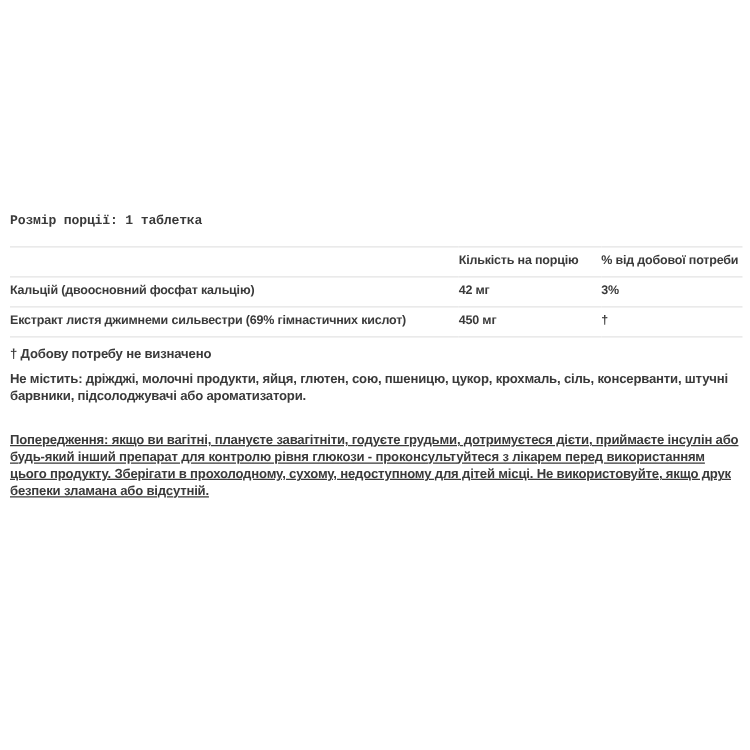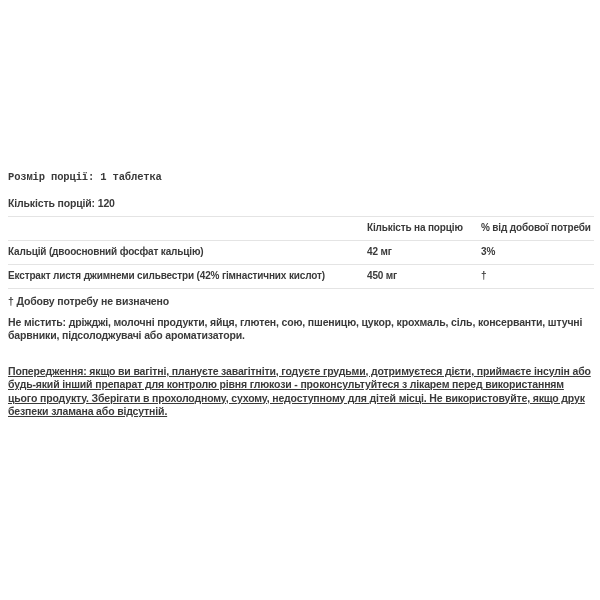--- a/index.html
+++ b/index.html
@@ -67,38 +67,37 @@
     text-decoration: underline;
   }
 </style>
 </head>
 <body>
 
 <div class="facts-section">
 
   <div class="serving-size">Розмір порції: 1 таблетка</div>
 
-  <div class="servings-count">Кількість порцій: 120</div>
 
   <table class="facts-table">
     <thead>
       <tr>
         <th class="col-name"></th>
         <th class="col-amount">Кількість на порцію</th>
         <th class="col-dv">% від добової потреби</th>
       </tr>
     </thead>
     <tbody>
       <tr>
         <td class="col-name">Кальцій (двоосновний фосфат кальцію)</td>
         <td class="col-amount">42 мг</td>
         <td class="col-dv">3%</td>
       </tr>
       <tr>
-        <td class="col-name">Екстракт листя джимнеми сильвестри (42% гімнастичних кислот)</td>
+        <td class="col-name">Екстракт листя джимнеми сильвестри (69% гімнастичних кислот)</td>
         <td class="col-amount">450 мг</td>
         <td class="col-dv">†</td>
       </tr>
     </tbody>
   </table>
 
   <div class="footnote">† Добову потребу не визначено</div>
 
 
   <p class="para">Не містить: дріжджі, молочні продукти, яйця, глютен, сою, пшеницю, цукор, крохмаль, сіль, консерванти, штучні барвники, підсолоджувачі або ароматизатори.</p>

